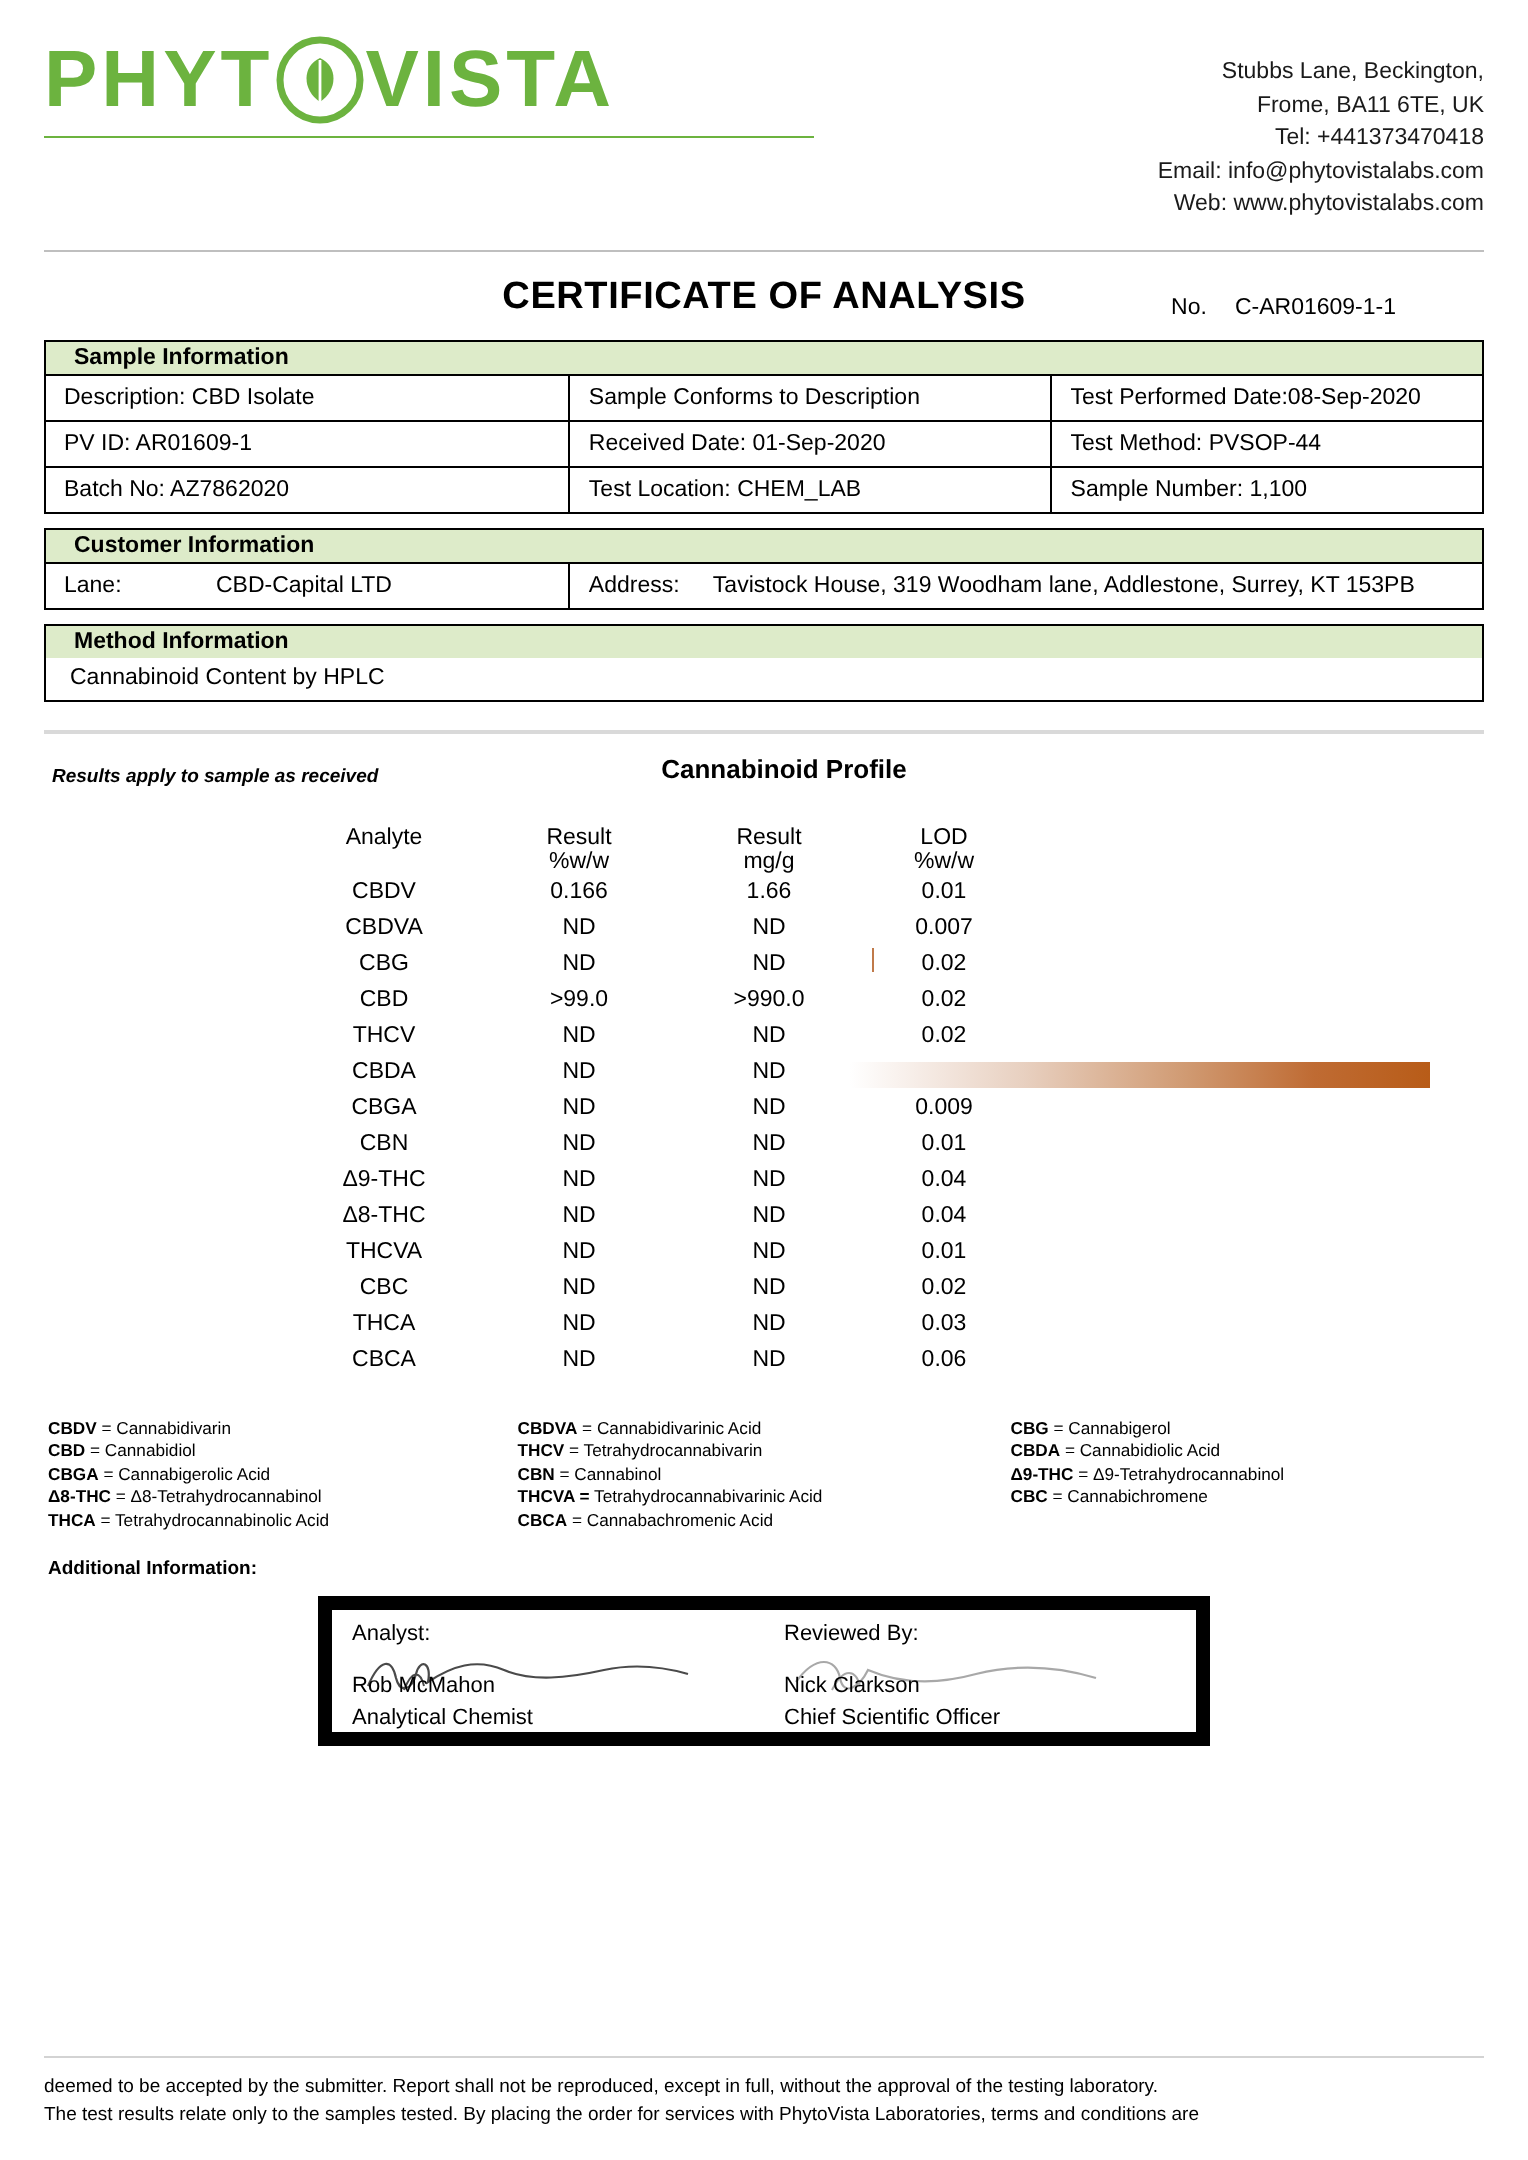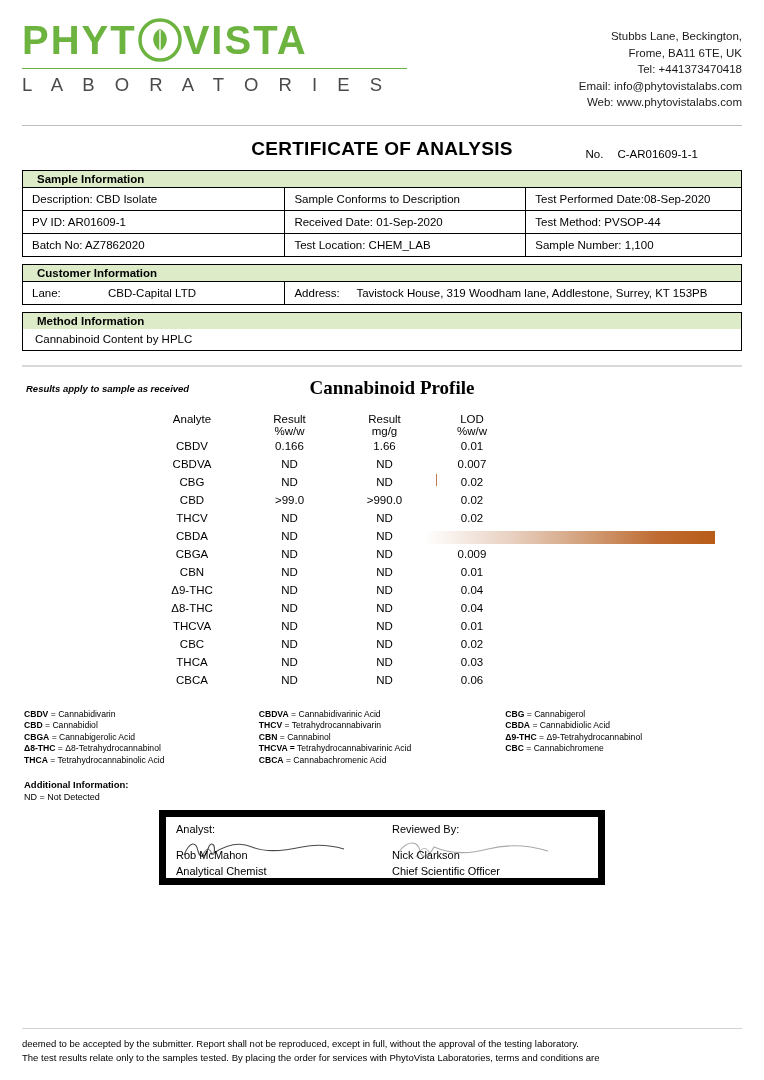--- a/index.html
+++ b/index.html
@@ -141,24 +141,23 @@
   .results-note {
     position: absolute;
     left: 4px;
     top: 6px;
     font-size: 9.5px;
     font-weight: bold;
     font-style: italic;
   }
   .profile-title {
     text-align: center;
-    font-size: 19px;
+    font-size: 13px;
     font-weight: bold;
     padding-left: 20px;
-    font-family: Liberation Serif, serif;
   }
 
   table.analytes {
     border-collapse: collapse;
     font-size: 11.5px;
     margin-left: 120px;
     margin-top: 10px;
   }
   table.analytes th {
     font-weight: normal;
@@ -283,21 +282,20 @@
         <span class="leafwrap">
           <svg width="44" height="44" viewBox="0 0 44 44" xmlns="http://www.w3.org/2000/svg">
             <circle cx="22" cy="22" r="20" fill="none" stroke="#6cb33f" stroke-width="3.5"></circle>
             <path d="M22 11 C31 15 31 27 22 33 C13 27 13 15 22 11 Z" fill="#6cb33f"></path>
             <path d="M22 12 L22 33" stroke="#ffffff" stroke-width="1.4"></path>
           </svg>
         </span>
         <span>VISTA</span>
       </div>
       <div class="logo-rule"></div>
-      <div class="logo-sub">L A B O R A T O R I E S</div>
     </div>
 
     <div class="addr">
       <div>Stubbs Lane, Beckington,</div>
       <div>Frome, BA11 6TE, UK</div>
       <div>Tel: +441373470418</div>
       <div>Email: info@phytovistalabs.com</div>
       <div>Web: www.phytovistalabs.com</div>
     </div>
   </div>
@@ -483,21 +481,20 @@
     </div>
     <div class="col">
       <div><b>CBG</b><span> = Cannabigerol</span></div>
       <div><b>CBDA</b><span> = Cannabidiolic Acid</span></div>
       <div><b>Δ9-THC</b><span> = Δ9-Tetrahydrocannabinol</span></div>
       <div><b>CBC</b><span> = Cannabichromene</span></div>
     </div>
   </div>
 
   <div class="addl">Additional Information:</div>
-  <div class="addl-val">ND = Not Detected</div>
 
   <div class="sig-box">
     <div class="sig-half">
       <div class="sig-lbl">Analyst:</div>
       <svg class="scribble" width="170" height="26" viewBox="0 0 170 26">
         <path d="M4 18 C10 4, 16 4, 18 14 C20 22, 26 20, 28 12 C30 4, 36 6, 34 16 C46 8, 58 4, 72 10 C86 16, 104 14, 122 10 C136 7, 150 8, 164 12" fill="none" stroke="#2b2b2b" stroke-width="1.1"></path>
         <path d="M22 20 C26 10, 30 10, 32 18" fill="none" stroke="#2b2b2b" stroke-width="1"></path>
       </svg>
       <div class="sig-name">Rob McMahon</div>
       <div class="sig-role">Analytical Chemist</div>

